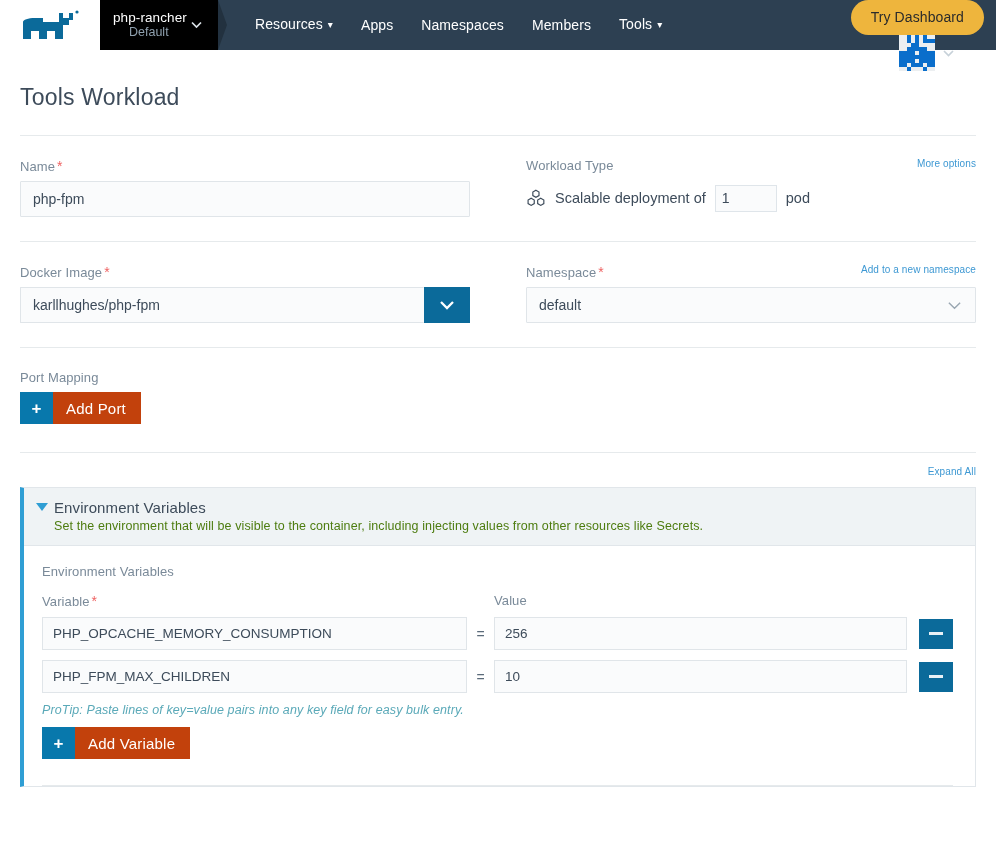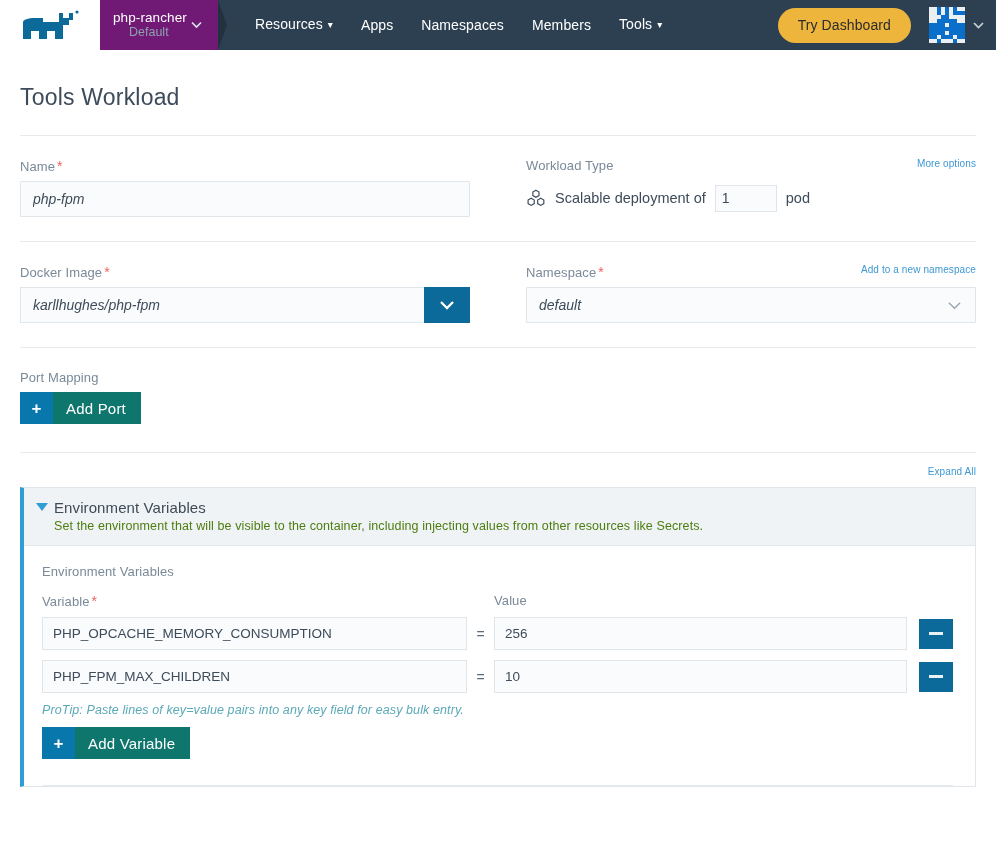--- a/index.html
+++ b/index.html
@@ -23,21 +23,21 @@
     width: 100px;
     background: #ffffff;
     display: flex;
     align-items: center;
     justify-content: center;
     flex: 0 0 100px;
   }
   .logo-svg { width: 62px; height: 32px; display: block; }
 
   .cluster-selector {
-    background: #701a75;
+    background: #000000;
     width: 118px;
     flex: 0 0 118px;
     display: flex;
     flex-direction: column;
     justify-content: center;
     padding-left: 13px;
     position: relative;
     cursor: pointer;
   }
   .cluster-name {
@@ -87,20 +87,21 @@
     letter-spacing: .1px;
   }
   .nav-item .chev { font-size: 10px; margin-left: 5px; position: relative; top: -1px; }
 
   .header-right {
     margin-left: auto;
     display: flex;
     align-items: center;
     padding-right: 12px;
     gap: 0;
+    flex-direction: column;
   }
   .try-dashboard {
     background: #eeb53d;
     color: #2b2b2b;
     font-size: 14px;
     border: none;
     border-radius: 18px;
     padding: 9px 20px 10px;
     cursor: pointer;
     font-family: inherit;
@@ -148,21 +149,20 @@
     width: 100%;
     height: 36px;
     border: 1px solid #e0e5e9;
     background: #fafbfc;
     font-size: 14px;
     color: #3d4b5a;
     padding: 0 12px;
     font-family: inherit;
     outline: none;
     border-radius: 1px;
-    font-style: italic;
   }
 
   .link {
     color: #3d98d3;
     font-size: 10px;
     text-decoration: none;
     cursor: pointer;
     letter-spacing: .1px;
   }
   .link-tr {
@@ -238,21 +238,21 @@
     width: 33px;
     display: flex;
     align-items: center;
     justify-content: center;
     color: #ffffff;
     font-size: 17px;
     line-height: 1;
     font-weight: 700;
   }
   .btn-split .label-part {
-    background: #0f766e;
+    background: #c2410c;
     color: #ffffff;
     font-size: 15px;
     display: flex;
     align-items: center;
     padding: 0 15px 0 13px;
     letter-spacing: .2px;
   }
 
   
   .expand-all-row {

